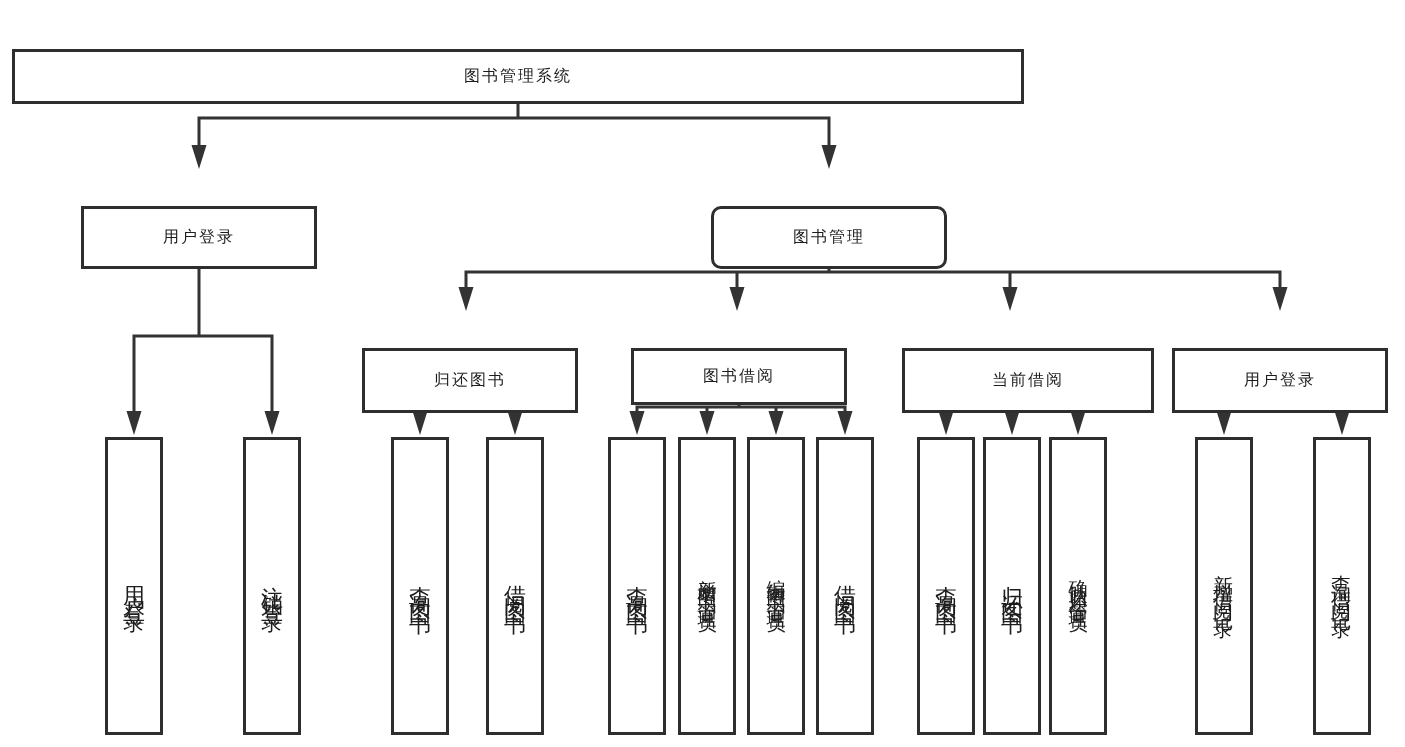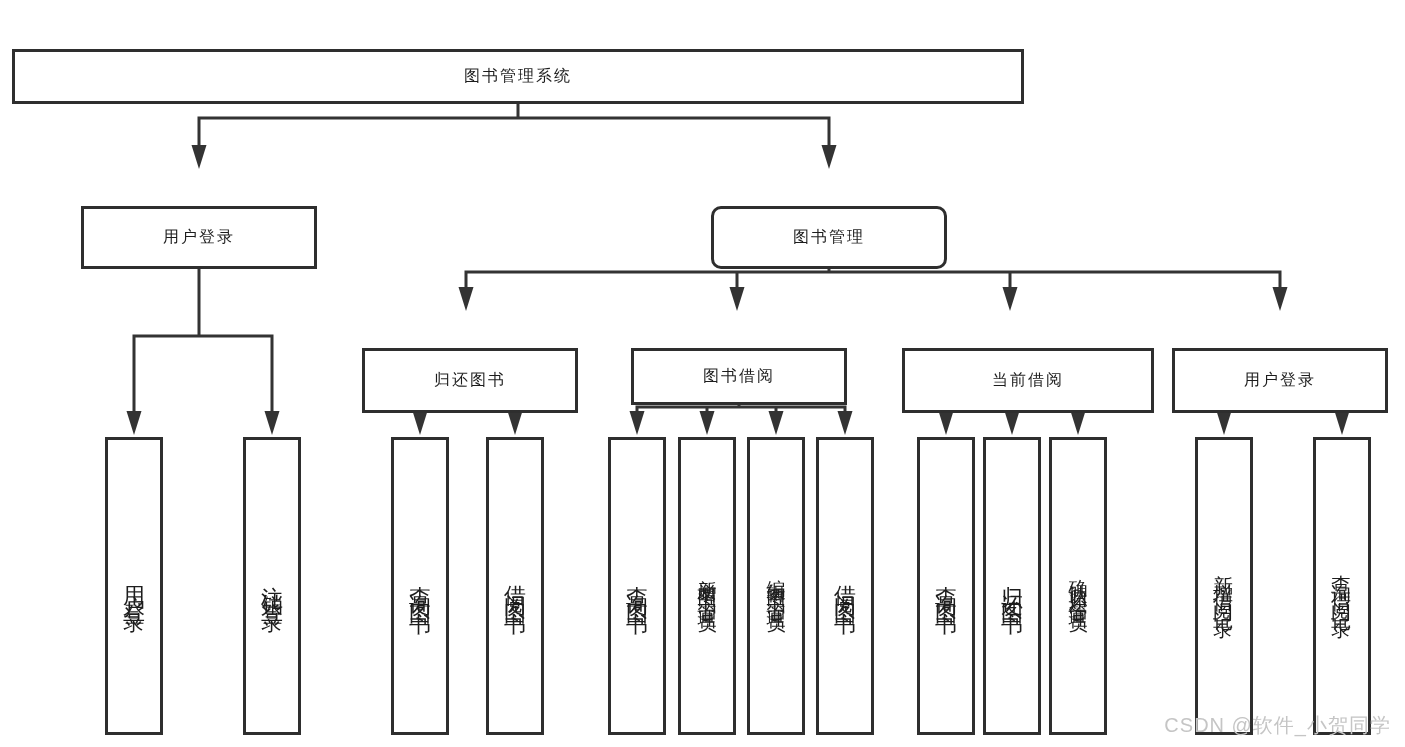--- a/index.html
+++ b/index.html
@@ -139,15 +139,14 @@
   <div class="node v-label v-long" style="left:747px; top:437px; width:58px; height:298px;">编辑图书（管理员）</div>
   <div class="node v-label v-short" style="left:816px; top:437px; width:58px; height:298px;">借阅图书</div>
 
   <div class="node v-label v-short" style="left:917px; top:437px; width:58px; height:298px;">查询图书</div>
   <div class="node v-label v-short" style="left:983px; top:437px; width:58px; height:298px;">归还图书</div>
   <div class="node v-label v-long" style="left:1049px; top:437px; width:58px; height:298px;">确认归还（管理员）</div>
 
   <div class="node v-label v-med" style="left:1195px; top:437px; width:58px; height:298px;">新增借阅记录</div>
   <div class="node v-label v-med" style="left:1313px; top:437px; width:58px; height:298px;">查询借阅记录</div>
 
-  <div class="watermark">CSDN @软件_小贺同学</div>
 
 </div>
 
 </body></html>

